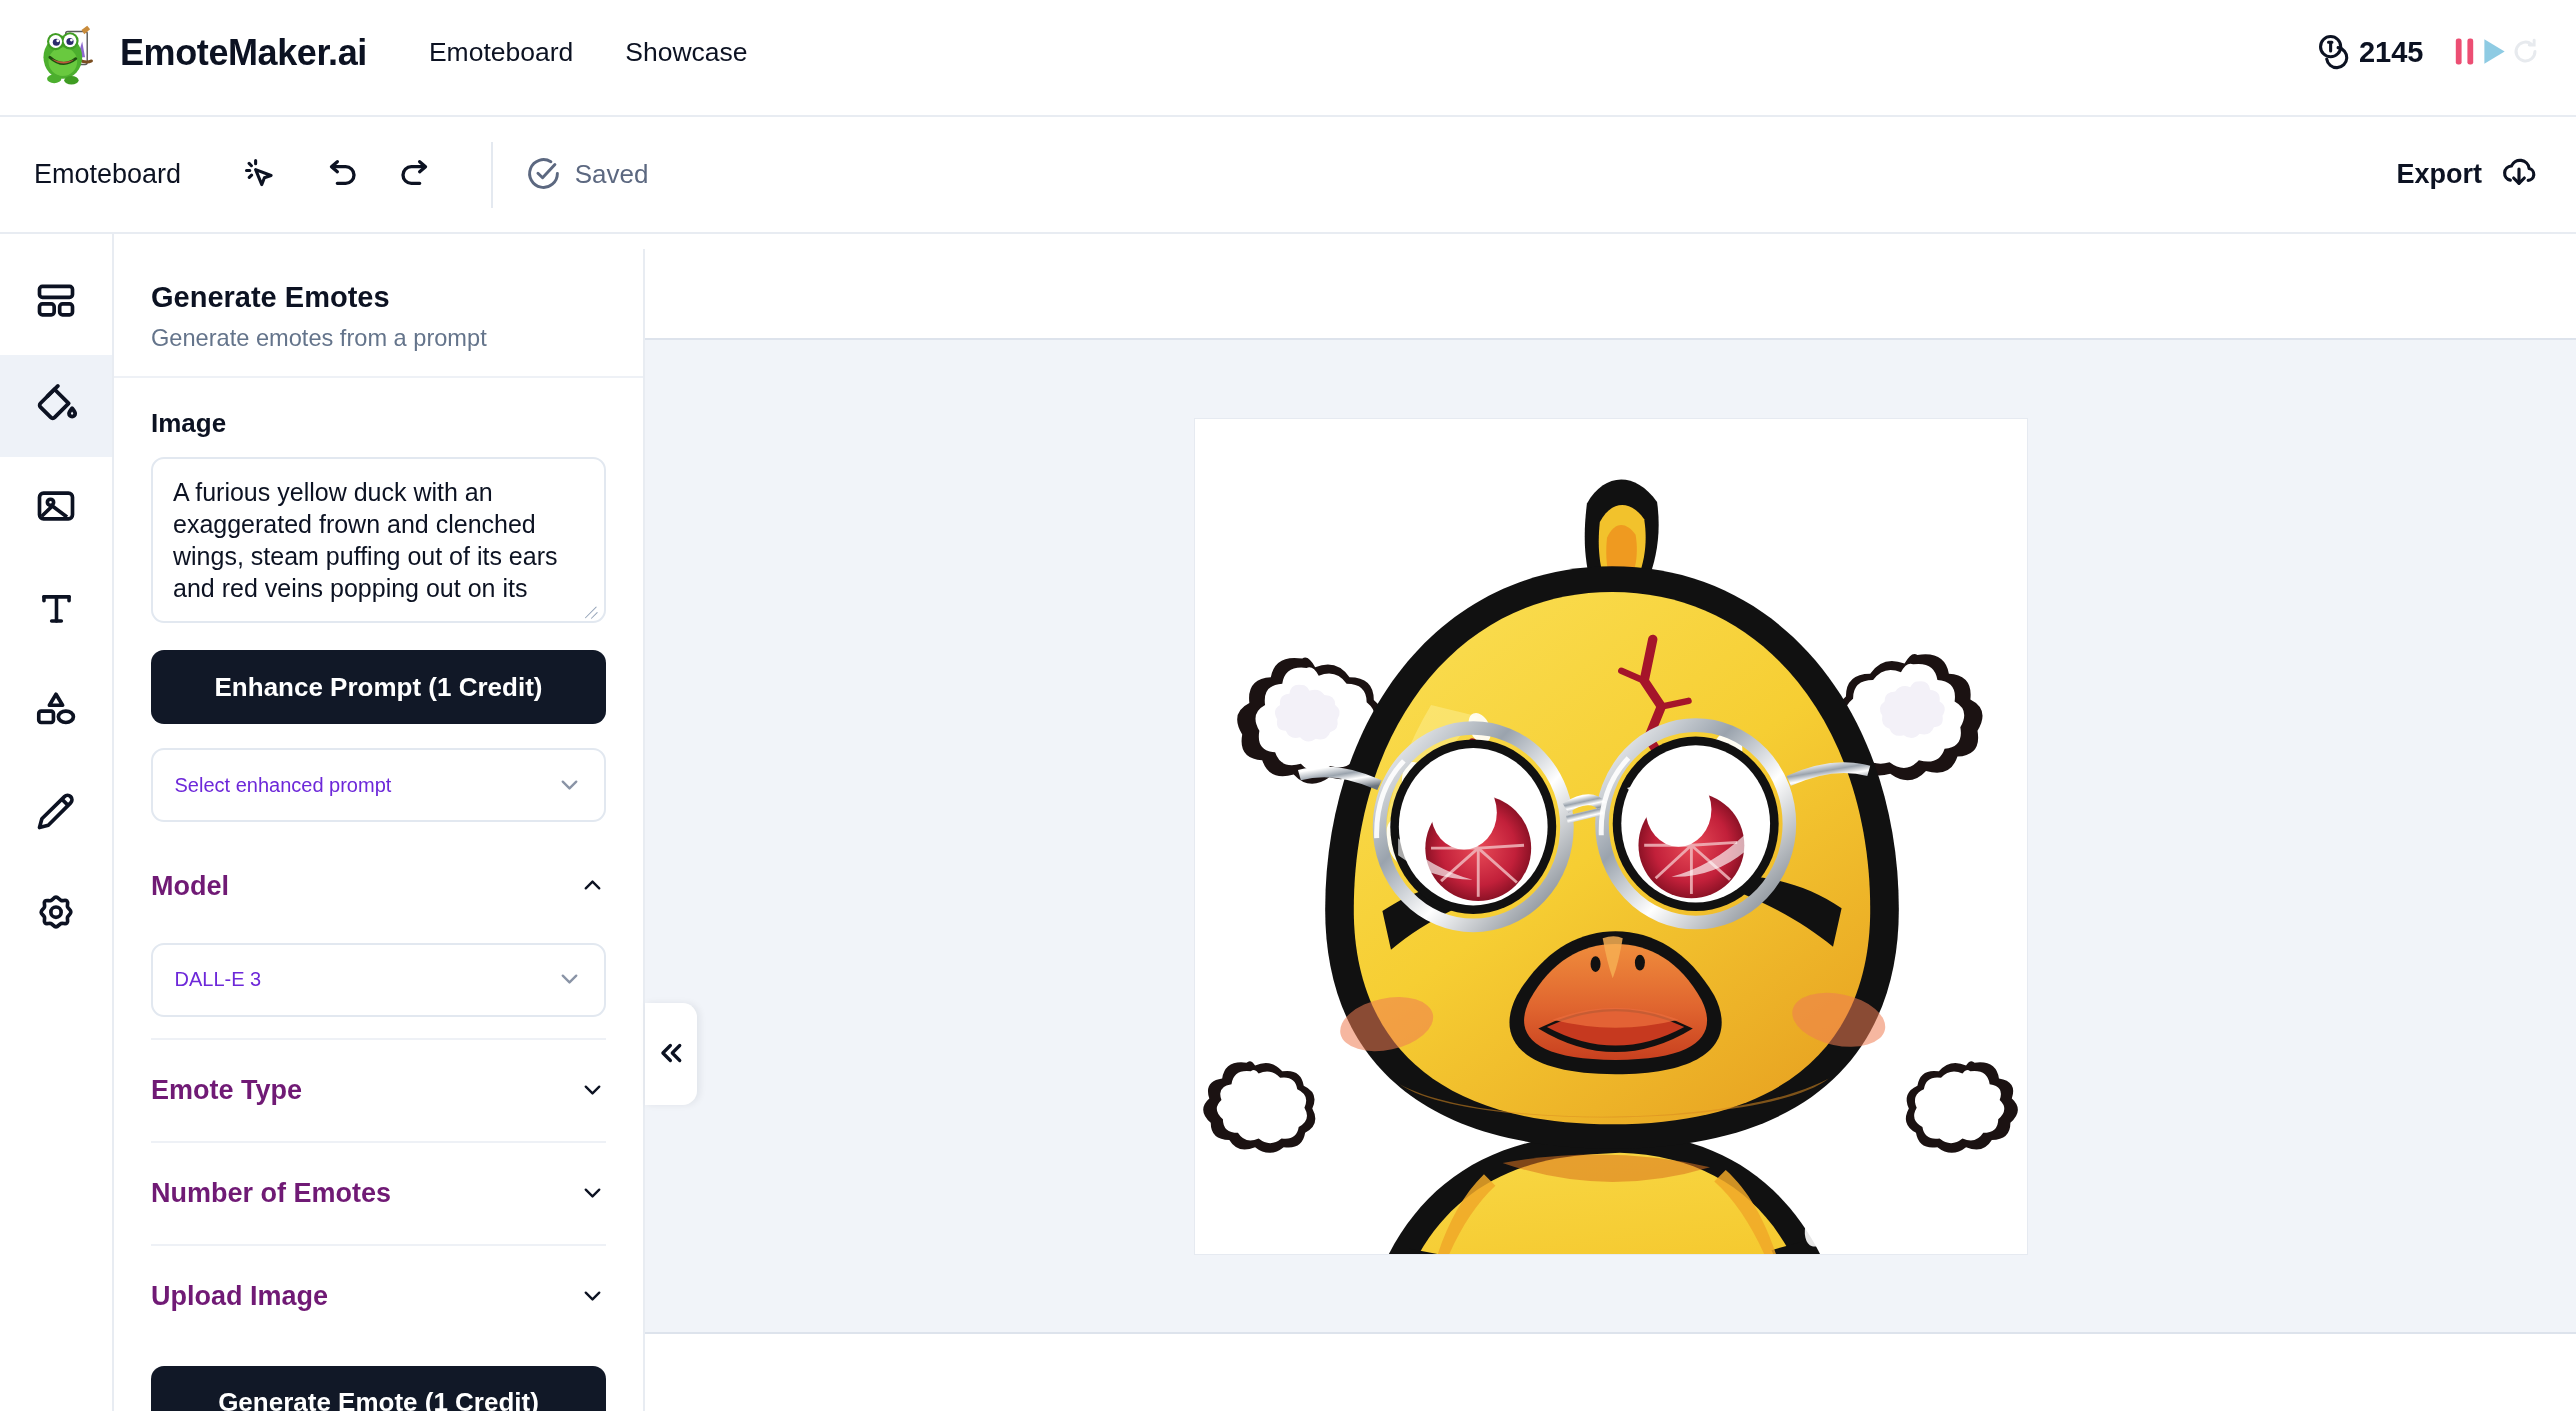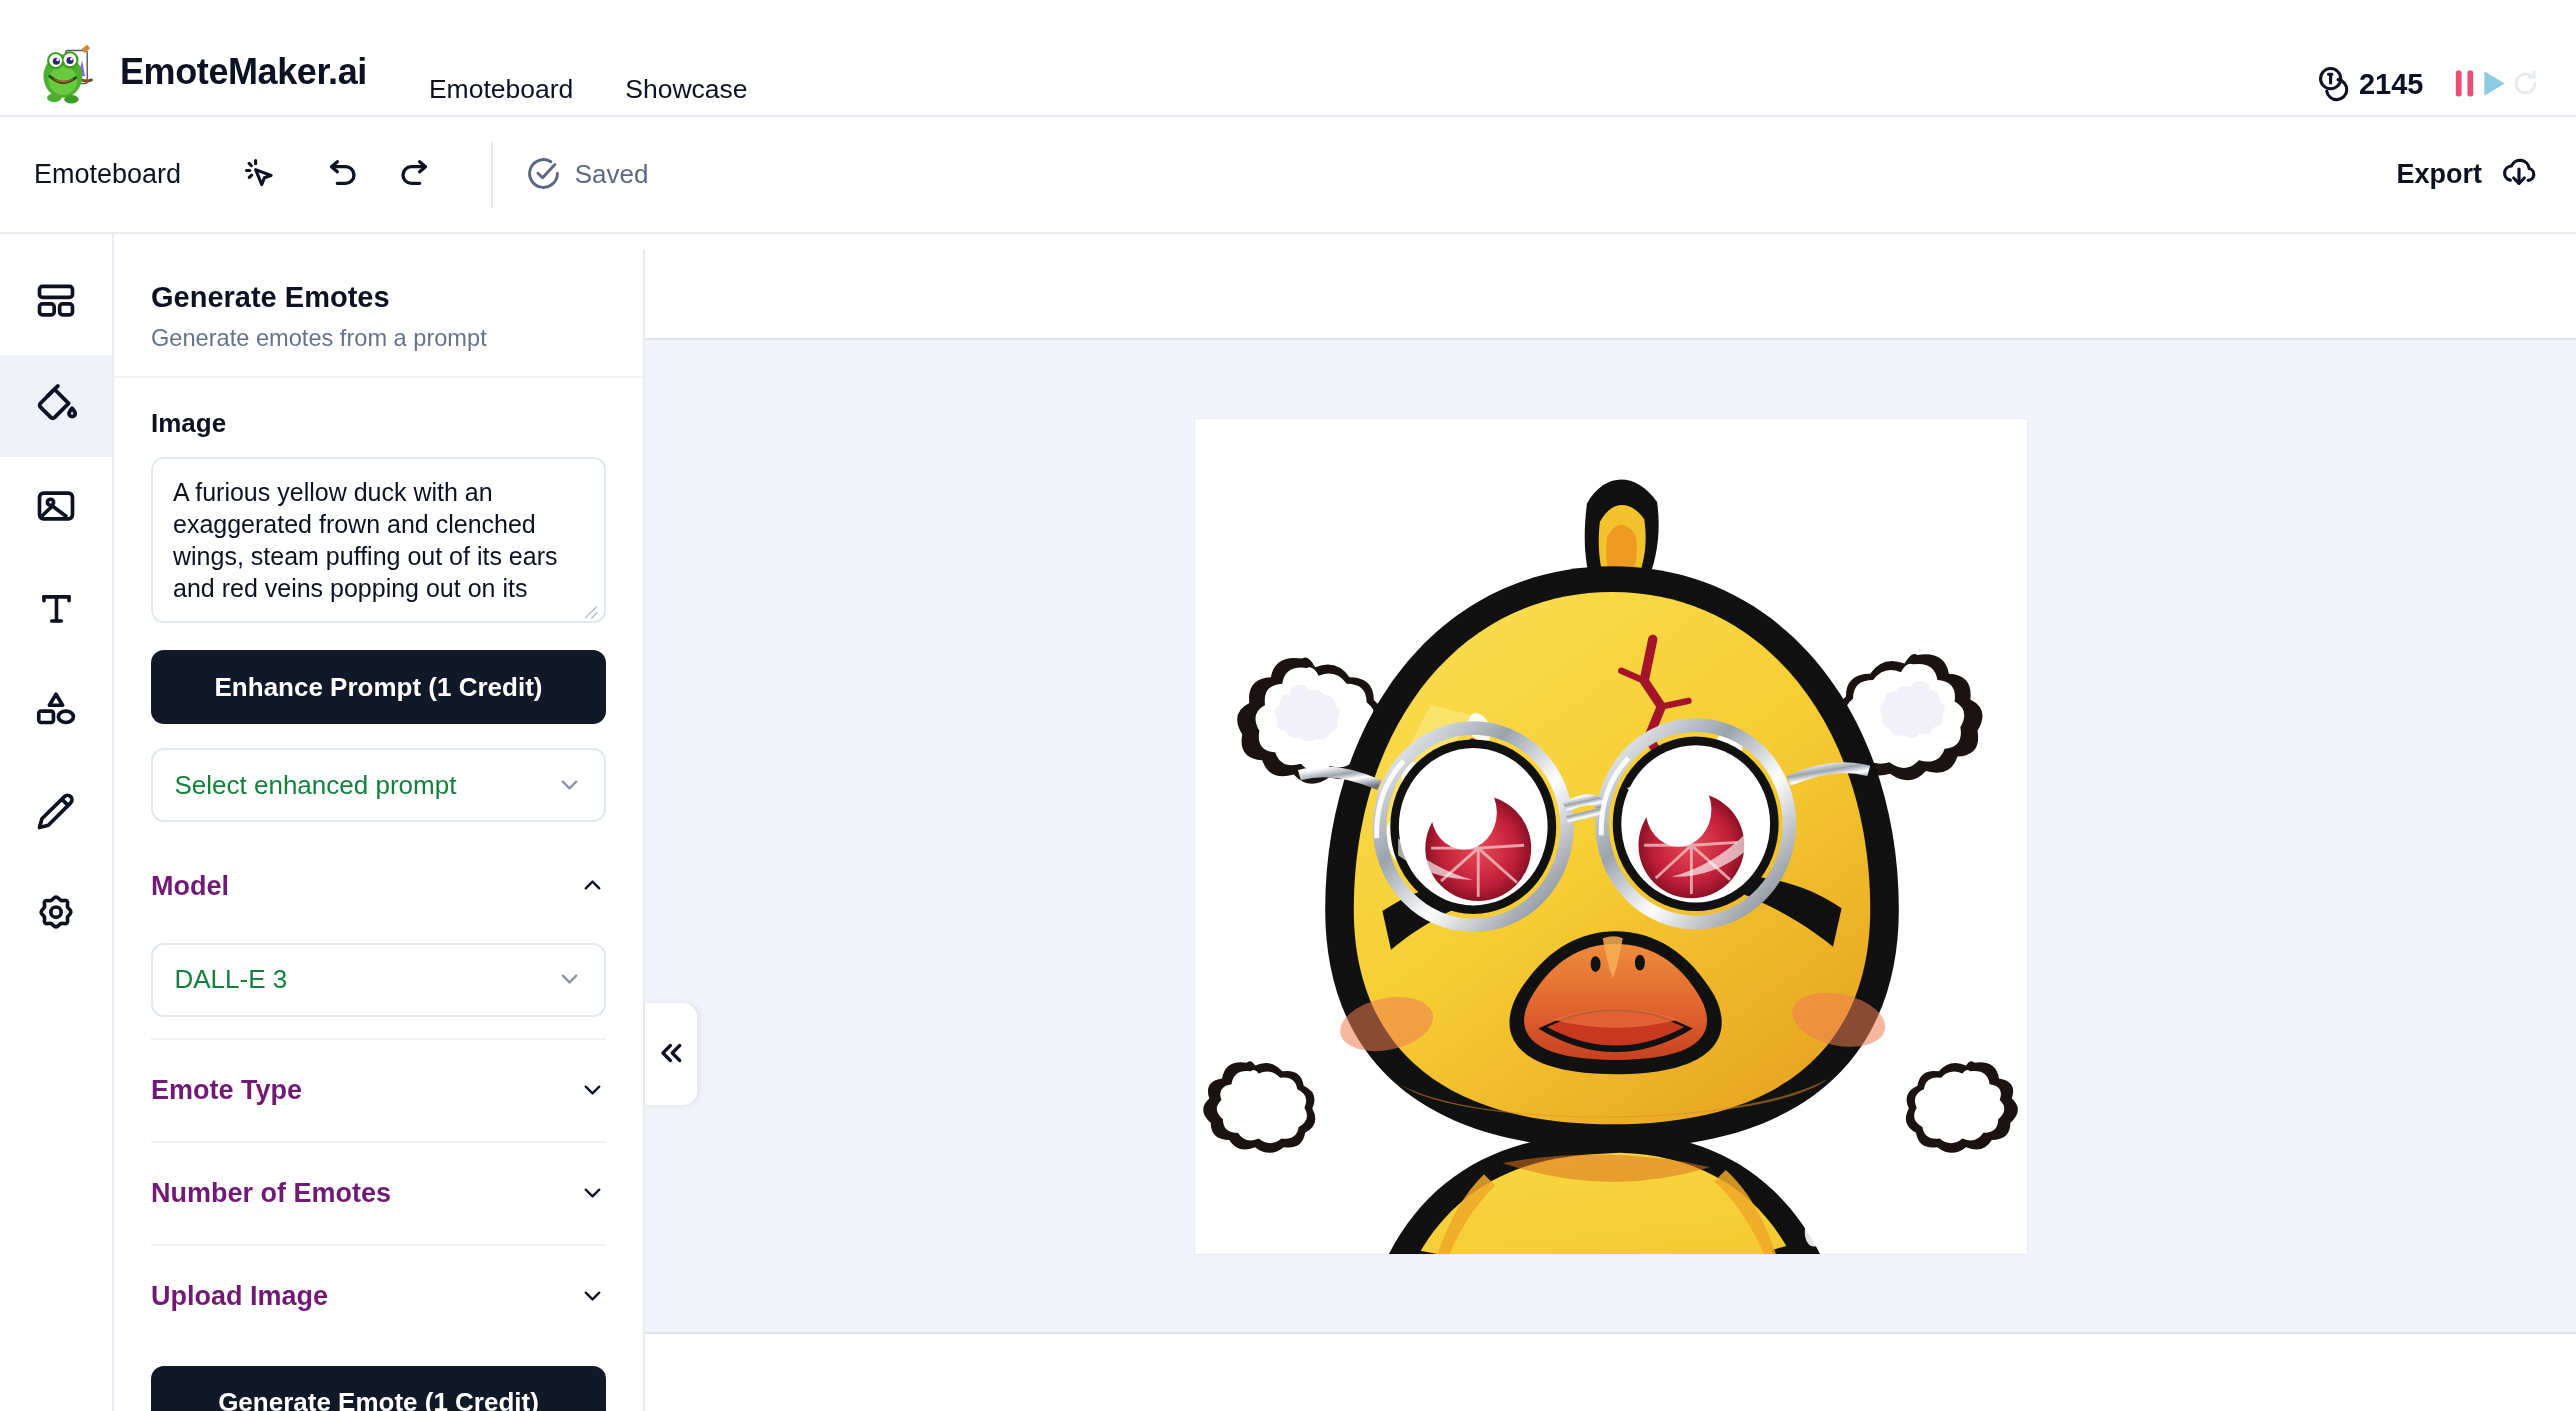--- a/index.html
+++ b/index.html
@@ -10,21 +10,21 @@
     font-family: "Liberation Sans", sans-serif;
     overflow: hidden;
   }
   .app { width: 2576px; height: 1411px; display: flex; flex-direction: column; position: relative; }
 
   
   .navbar {
     height: 117px; flex: 0 0 117px;
     background: #ffffff;
     border-bottom: 2.1px solid #e8ecf2;
-    display: flex; align-items: flex-end;
+    display: flex; align-items: center;
     padding: 0 37px 10px 37px;
     position: relative; z-index: 40;
   }
   .brand { display: flex; align-items: center; gap: 17px; }
   .brand-logo { width: 66px; height: 66px; position: relative; flex: 0 0 66px; }
   .brand-name {
     font-size: 36px; font-weight: 700; color: #0c1222; letter-spacing: -0.4px;
     white-space: nowrap;
   }
   .nav-links { display: flex; align-items: center; gap: 52px; margin-left: 62px; }
@@ -120,21 +120,21 @@
     font-family: "Liberation Sans", sans-serif;
     font-size: 26px; font-weight: 600;
     display: flex; align-items: center; justify-content: center;
   }
   .select-box {
     width: 100%; height: 74px; margin-top: 24px;
     border: 2.1px solid #e2e8f0; border-radius: 13px; background: #fff;
     display: flex; align-items: center; justify-content: space-between;
     padding: 0 21.5px 0 21.5px; cursor: pointer;
   }
-  .select-text { font-size: 26px; color: #15803d; }
+  .select-text { font-size: 20px; color: #6d28d9; }
 
   .accordion { margin-top: 13px; }
   .acc-row {
     height: 103px; display: flex; align-items: center; justify-content: space-between;
     border-top: 2.1px solid #eef1f6; cursor: pointer;
   }
   .acc-row.first { border-top: none; }
   .acc-title { font-size: 27px; font-weight: 700; color: #701a75; }
   .acc-body { padding-bottom: 21.5px; }
   .btn-generate {

